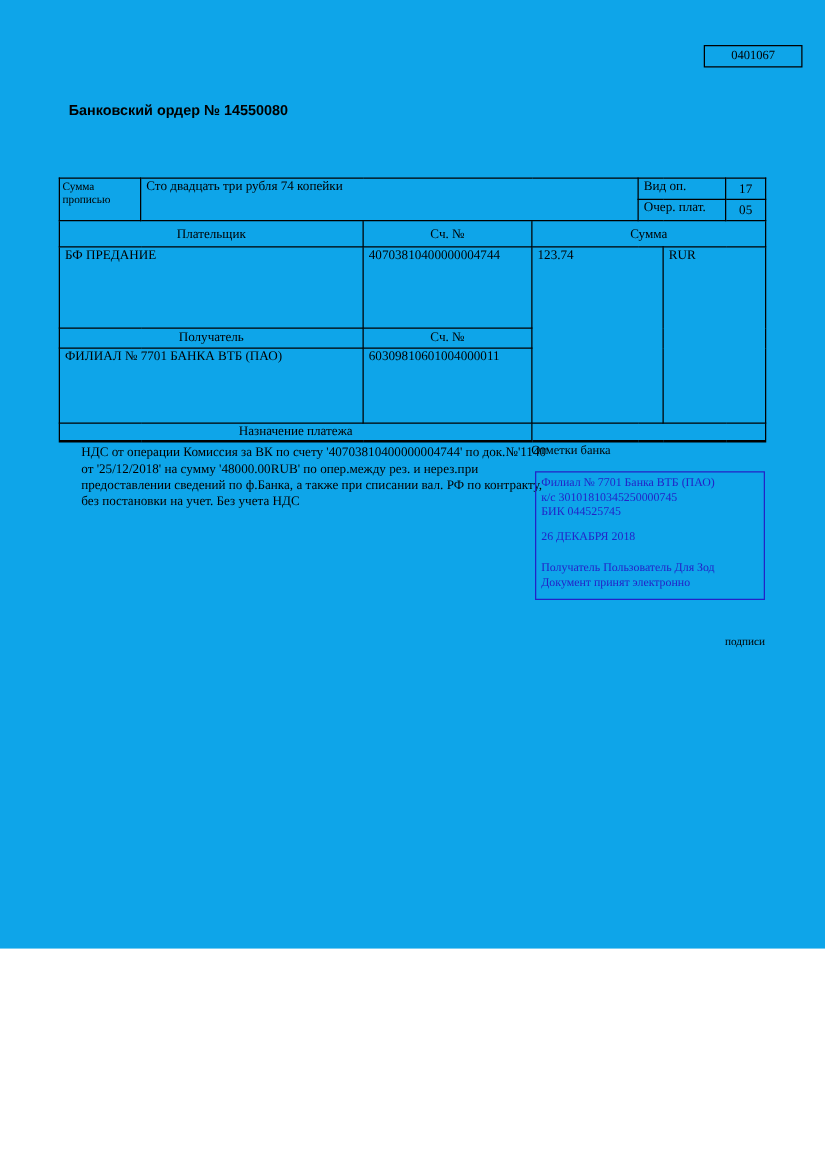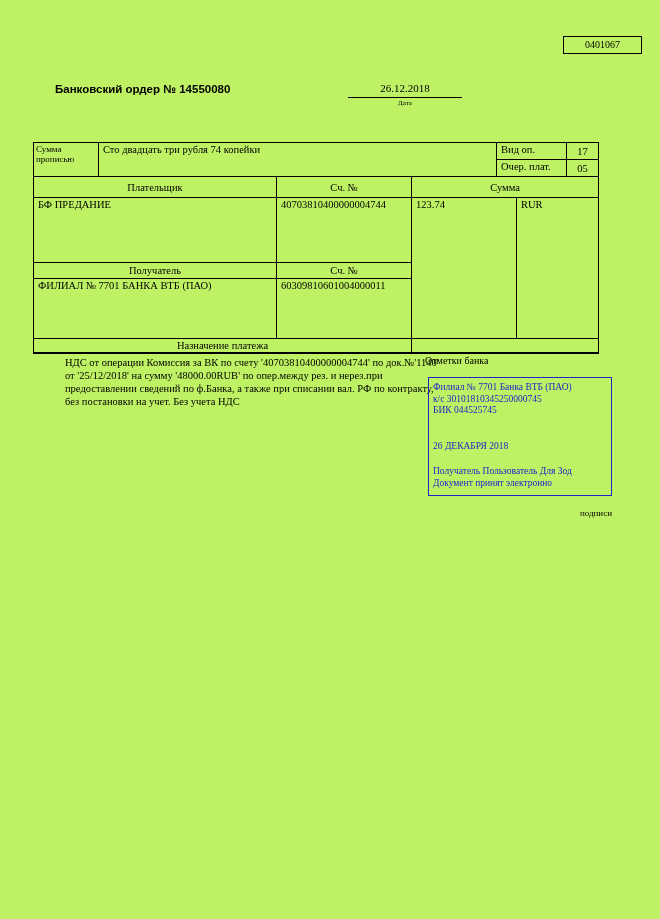--- a/index.html
+++ b/index.html
@@ -1,34 +1,34 @@
 <!DOCTYPE html>
 <html><head>
 <meta charset="utf-8">
 <style>
   html,body { margin:0; padding:0; background:#ffffff; }
   .page {
-    position:relative; width:660px; height:919px; background:#bef264;
+    position:relative; width:660px; height:759px; background:#0ea5e9;
     font-family:"Liberation Serif", serif; color:#000;
     overflow:hidden;
   }
   .form-code {
     position:absolute; left:563px; top:36px; width:77px; height:16px;
     border:1px solid #000; font-size:10px; text-align:center; line-height:16px;
   }
   .title {
     position:absolute; left:55px; top:83px;
     font-family:"Liberation Sans", sans-serif; font-weight:bold; font-size:11.5px;
   }
   .date-wrap { position:absolute; left:348px; top:82px; width:114px; text-align:center; }
   .date-value { font-size:11px; padding-bottom:3px; border-bottom:1px solid #000; }
   .date-label { font-size:7px; padding-top:1px; }
 
   table.order {
-    position:absolute; left:33px; top:142px; width:565px;
+    position:absolute; left:47px; top:142px; width:565px;
     border-collapse:collapse; table-layout:fixed; font-size:10.5px;border-radius:15px;
   }
   table.order td {
     border:1px solid #000; padding:1px 4px; vertical-align:top; overflow:hidden;
   }
   table.order td.c { text-align:center; vertical-align:middle; }
   table.order td.small { font-size:9px; padding:1px 2px; }
   table.order td.thickb { border-bottom:2px solid #000; }
 
   .purpose {
@@ -37,40 +37,36 @@
   }
   .marks-label {
     position:absolute; left:425px; top:355px; width:187px;
     font-size:10px;
   }
   .stamp {
     position:absolute; left:428px; top:377px; width:174px;
     border:1px solid #2323c8; color:#2323c8;
     font-size:9.5px; line-height:11.5px; padding:4px 4px 6px 4px;
   }
-  .stamp .gap-date { margin-top:24px;font-family:Liberation Serif, serif; }
+  .stamp .gap-date { margin-top:8px;font-family:Liberation Serif, serif; }
   .stamp .gap-user { margin-top:14px; }
   .signatures {
     position:absolute; left:425px; top:508px; width:187px;
     text-align:right; font-size:9px;
   }
 </style>
 </head>
 <body>
 
 <div class="page">
 
   <div class="form-code">0401067</div>
 
   <div class="title">Банковский ордер № 14550080</div>
 
-  <div class="date-wrap">
-    <div class="date-value">26.12.2018</div>
-    <div class="date-label">Дата</div>
-  </div>
 
   <table class="order">
     <colgroup>
       <col style="width:65px">
         <col style="width:178px">
         <col style="width:135px">
       <col style="width:85px">
         <col style="width:20px">
         <col style="width:50px">
         <col style="width:32px">

